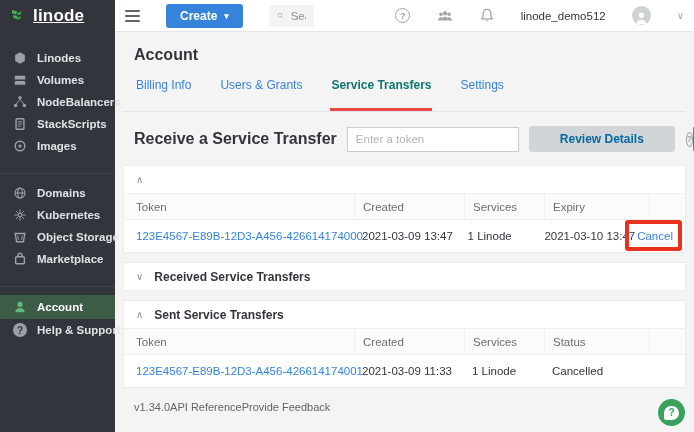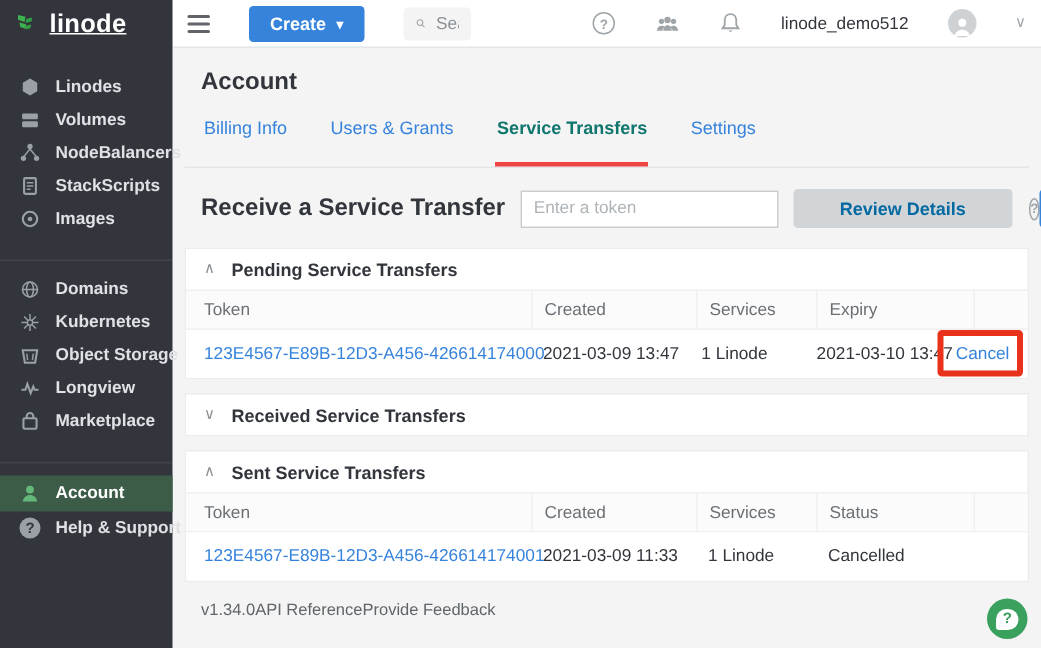--- a/index.html
+++ b/index.html
@@ -184,26 +184,20 @@
         </div>
         <div class="nav-item">
           <svg viewBox="0 0 16 16">
               <path class="ico-stroke" d="M2.5 4h11l-1.6 9.5H4.1z"></path>
               <path class="ico-stroke" style="stroke-width:1.1" d="M5.5 6.5l.7 5M10.5 6.5l-.7 5"></path>
             </svg>
           <span class="lbl">Object Storage</span>
         </div>
         <div class="nav-item">
           <svg viewBox="0 0 16 16">
-              <path class="ico-stroke" d="M1.5 9h3l1.5-4.5 2.5 7 2-5 1 2.5h3"></path>
-            </svg>
-          <span class="lbl">Longview</span>
-        </div>
-        <div class="nav-item">
-          <svg viewBox="0 0 16 16">
               <rect class="ico-stroke" x="3" y="5.5" width="10" height="8" rx="1"></rect>
               <path class="ico-stroke" d="M5.5 5.5V4a2.5 2.5 0 015 0v1.5"></path>
             </svg>
           <span class="lbl">Marketplace</span>
         </div>
       </div>
 
       <div class="nav-group">
         <div class="nav-item active">
           <svg viewBox="0 0 16 16">
@@ -296,21 +290,20 @@
       <input class="token-input" type="text" placeholder="Enter a token" style="">
       <button class="btn-disabled" disabled="">Review Details</button>
       <span class="qmark-outline receive-help">?</span>
       <span class="grow"></span>
       <button class="btn-primary">Make a Service Transfer</button>
     </div>
 
     <section class="panel">
       <div class="panel-head">
         <span class="panel-chev">∧</span>
-        <span class="panel-title">Pending Service Transfers</span>
       </div>
       <div class="t-head">
         <div class="c-token">Token</div>
         <div class="c-created">Created</div>
         <div class="c-services">Services</div>
         <div class="c-exp">Expiry</div>
         <div class="c-action"></div>
       </div>
       <div class="t-row">
         <div class="c-token"><a class="blue-link">123E4567-E89B-12D3-A456-426614174000</a></div>

